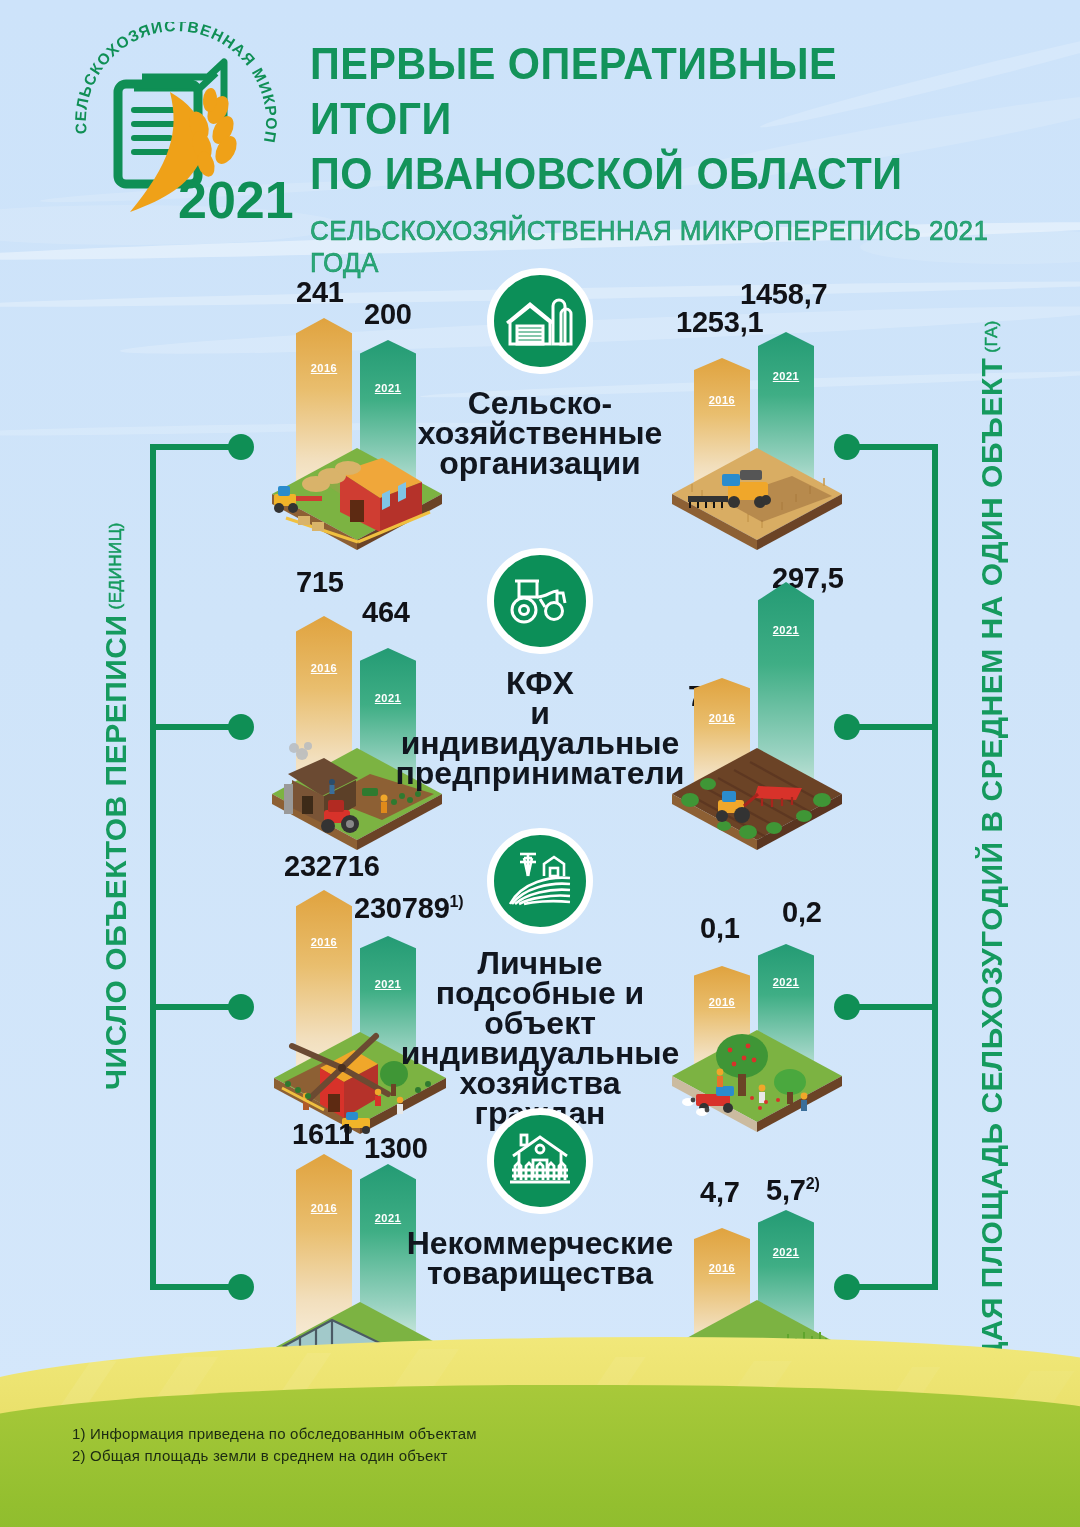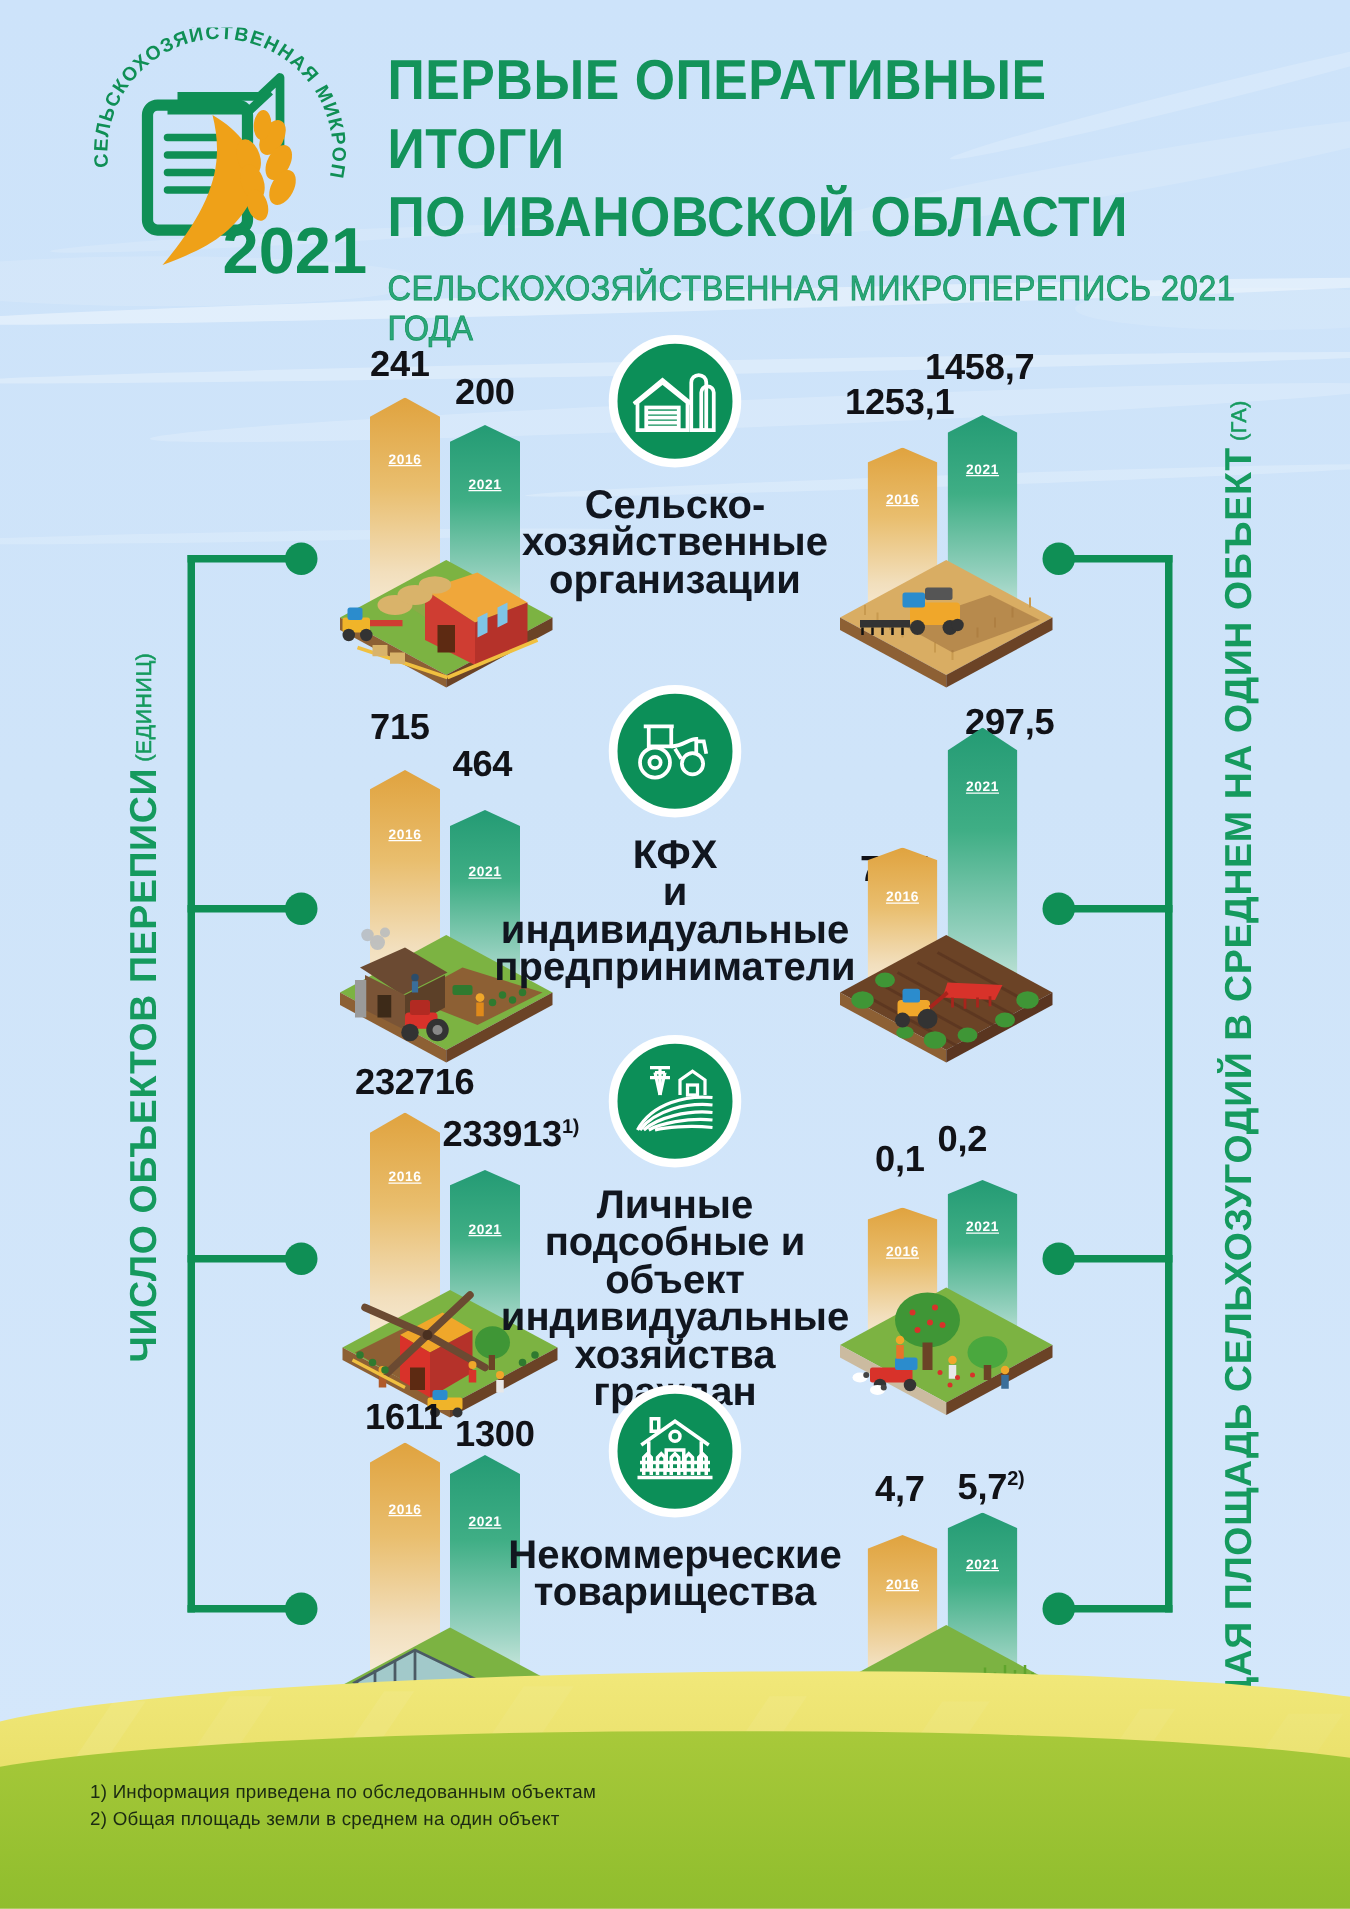--- a/index.html
+++ b/index.html
@@ -464,21 +464,21 @@
       </svg>
     </div>
   </div>
 
   <div class="row" style="top:820px;">
 
     <div class="bars" style="left:296px;top:80px;height:180px;width:150px;">
       <div class="val" style="left:-12px;top:-50px;">
         <span>232716</span></div>
       <div class="val" style="left:58px;top:-8px;">
-        <span>233913</span><sup>1)</sup></div>
+        <span>230789</span><sup>1)</sup></div>
       <div class="bar y2016" style="left:0px;height:190px;">
         <div class="yr" style="top:46px;">2016</div>
       </div>
       <div class="bar y2021" style="left:64px;height:144px;">
         <div class="yr" style="top:42px;">2021</div>
       </div>
     </div>
 
     <div class="scene" style="left:262px;top:200px;">
       <svg width="200" height="126" viewBox="0 0 200 126">
@@ -551,21 +551,21 @@
         <div>Личные</div>
         <div>подсобные и объект</div>
         <div>индивидуальные</div>
         <div>хозяйства граждан</div>
       </div>
     </div>
 
     <div class="bars" style="left:694px;top:124px;height:134px;width:130px;">
       <div class="val" style="left:6px;top:-32px;">
         <span>0,1</span></div>
-      <div class="val" style="left:56px;top:-48px;">
+      <div class="val" style="left:88px;top:-48px;">
         <span>0,2</span></div>
       <div class="bar y2016" style="left:0px;height:112px;">
         <div class="yr" style="top:30px;">2016</div>
       </div>
       <div class="bar y2021" style="left:64px;height:134px;">
         <div class="yr" style="top:32px;">2021</div>
       </div>
     </div>
 
     <div class="scene" style="left:662px;top:200px;">

